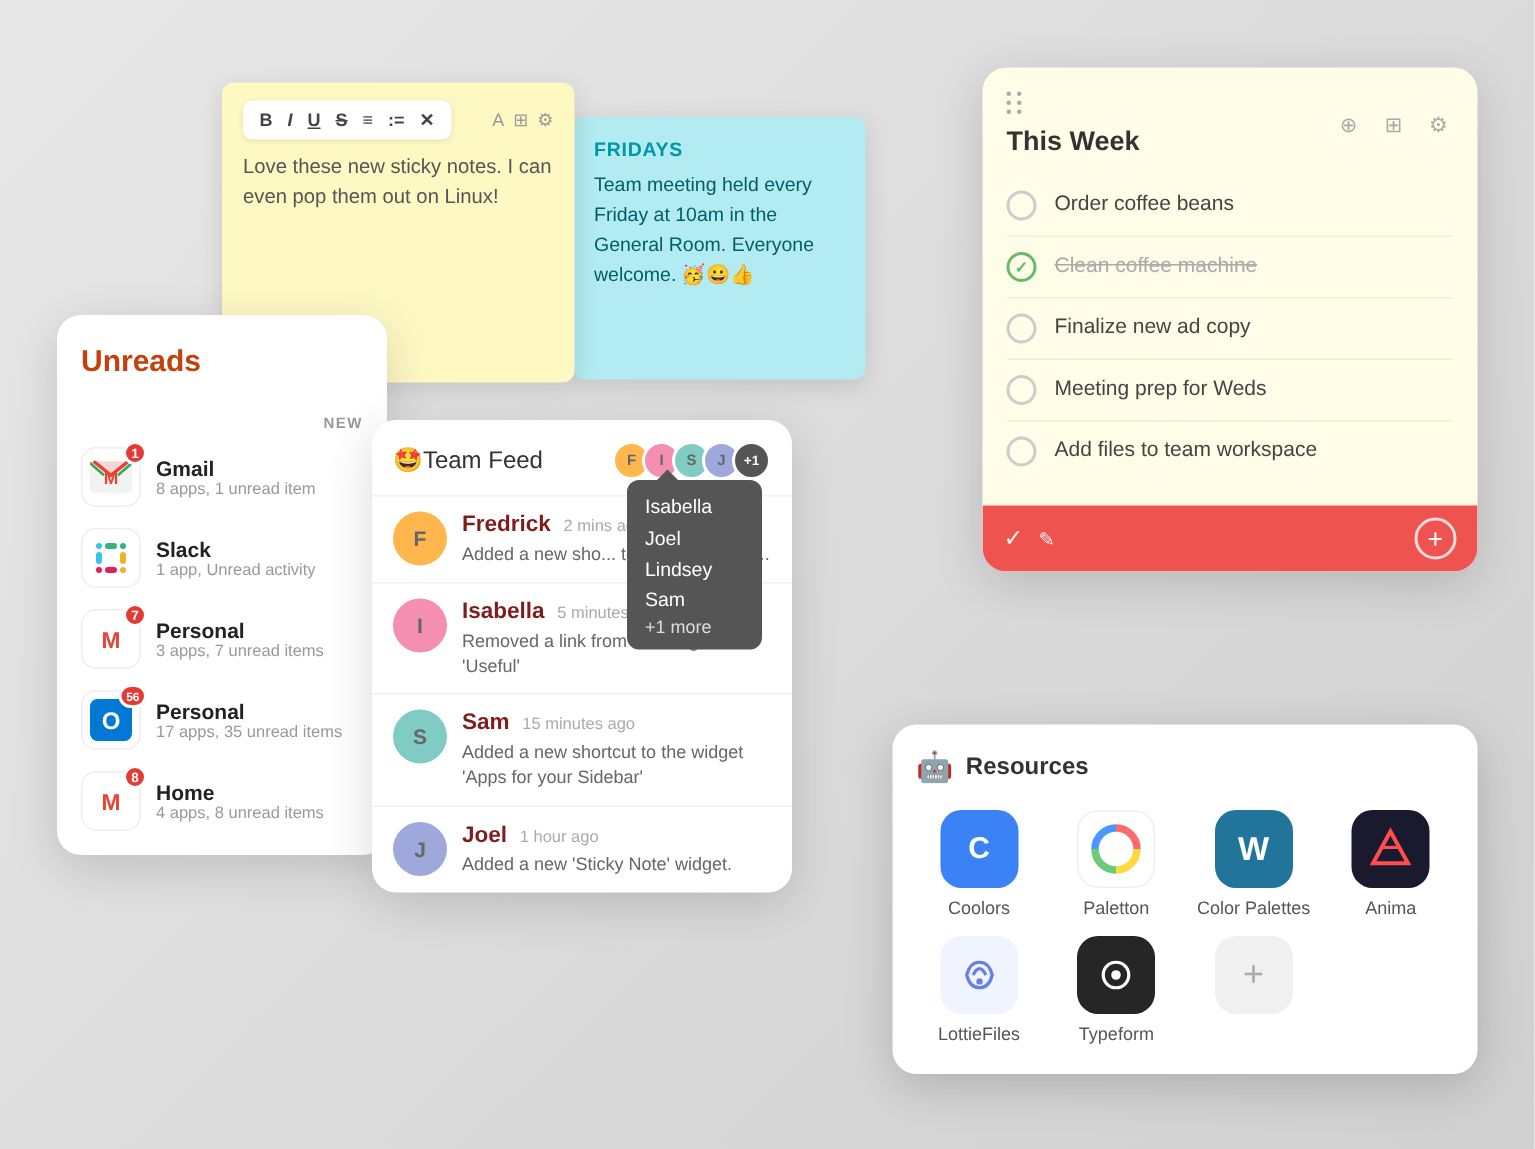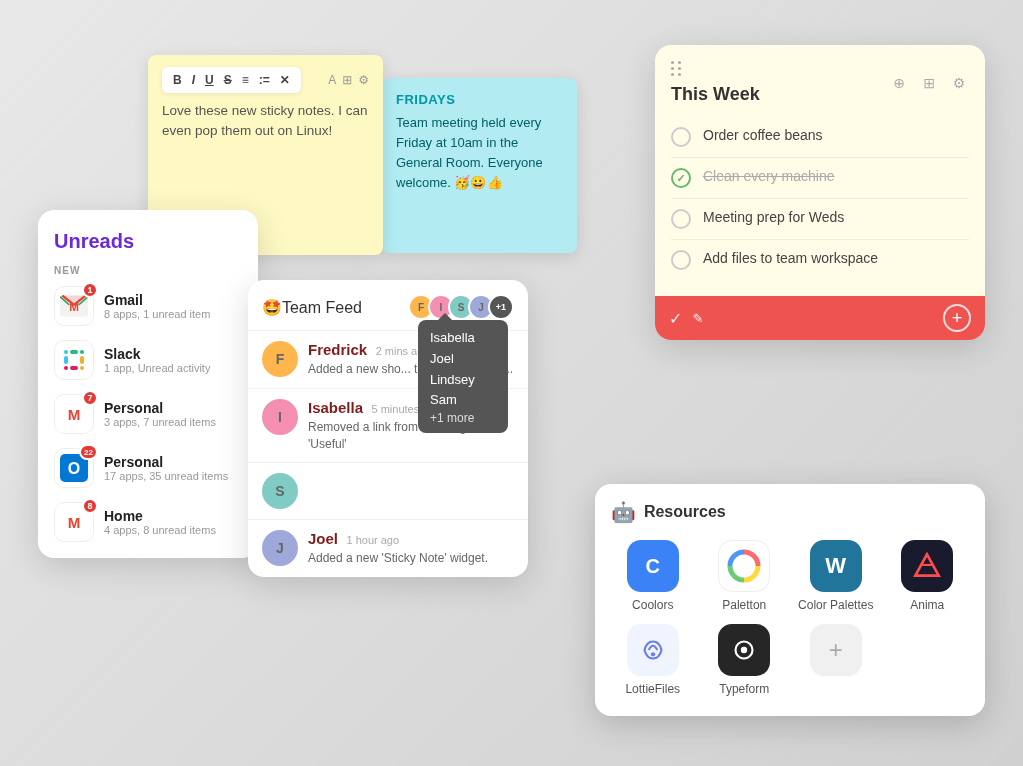--- a/index.html
+++ b/index.html
@@ -20,29 +20,30 @@
       width: 220px;
       background: white;
       border-radius: 16px;
       box-shadow: 0 8px 32px rgba(0,0,0,0.15);
       padding: 20px 16px 16px;
       z-index: 10;
     }
     .unreads-title {
       font-size: 20px;
       font-weight: 600;
-      color: #6d28d9;
-      margin-bottom: 12px;
+      color: #c2410c;
+      margin-bottom: 24px;
     }
     .unreads-section-label {
       font-size: 10px;
       font-weight: 700;
       color: #999;
       letter-spacing: 1px;
       margin-bottom: 10px;
+      text-align: right;
     }
     .unread-item {
       display: flex;
       align-items: center;
       margin-bottom: 14px;
       cursor: pointer;
     }
     .unread-item:last-child { margin-bottom: 0; }
     .app-icon-wrapper {
       position: relative;
@@ -570,21 +571,21 @@
   </div>
 
   <div class="unread-item">
     <div class="app-icon-wrapper">
       <div class="app-icon personal2-icon">
         <svg class="outlook-svg" viewBox="0 0 28 28" xmlns="http://www.w3.org/2000/svg">
           <rect width="28" height="28" rx="5" fill="#0078D4"></rect>
           <text x="14" y="20" text-anchor="middle" font-size="16" font-weight="800" fill="white">O</text>
         </svg>
       </div>
-      <div class="badge" style="font-size:8px;">22</div>
+      <div class="badge" style="font-size:8px;">56</div>
     </div>
     <div class="unread-info">
       <div class="unread-app-name">Personal</div>
       <div class="unread-desc">17 apps, 35 unread items</div>
     </div>
   </div>
 
   <div class="unread-item">
     <div class="app-icon-wrapper">
       <div class="app-icon home-icon">
@@ -645,21 +646,25 @@
       <div class="tw-action-btn">⚙</div>
     </div>
   </div>
   <div class="task-list">
     <div class="task-item">
       <div class="task-checkbox"></div>
       <span class="task-label">Order coffee beans</span>
     </div>
     <div class="task-item">
       <div class="task-checkbox checked"></div>
-      <span class="task-label strikethrough">Clean every machine</span>
+      <span class="task-label strikethrough">Clean coffee machine</span>
+    </div>
+    <div class="task-item">
+      <div class="task-checkbox"></div>
+      <span class="task-label">Finalize new ad copy</span>
     </div>
     <div class="task-item">
       <div class="task-checkbox"></div>
       <span class="task-label">Meeting prep for Weds</span>
     </div>
     <div class="task-item">
       <div class="task-checkbox"></div>
       <span class="task-label">Add files to team workspace</span>
     </div>
   </div>
@@ -697,20 +702,25 @@
     <div class="feed-avatar-lg" style="background:#f48fb1;">I</div>
     <div class="feed-content">
       <span class="feed-name">Isabella</span>
       <span class="feed-time">5 minutes ago</span>
       <div class="feed-text">Removed a link from the widget 'Useful'</div>
     </div>
   </div>
 
   <div class="feed-item">
     <div class="feed-avatar-lg" style="background:#80cbc4;">S</div>
+    <div class="feed-content">
+      <span class="feed-name">Sam</span>
+      <span class="feed-time">15 minutes ago</span>
+      <div class="feed-text">Added a new shortcut to the widget 'Apps for your Sidebar'</div>
+    </div>
   </div>
 
   <div class="feed-item">
     <div class="feed-avatar-lg" style="background:#9fa8da;">J</div>
     <div class="feed-content">
       <span class="feed-name">Joel</span>
       <span class="feed-time">1 hour ago</span>
       <div class="feed-text">Added a new 'Sticky Note' widget.</div>
     </div>
   </div>

